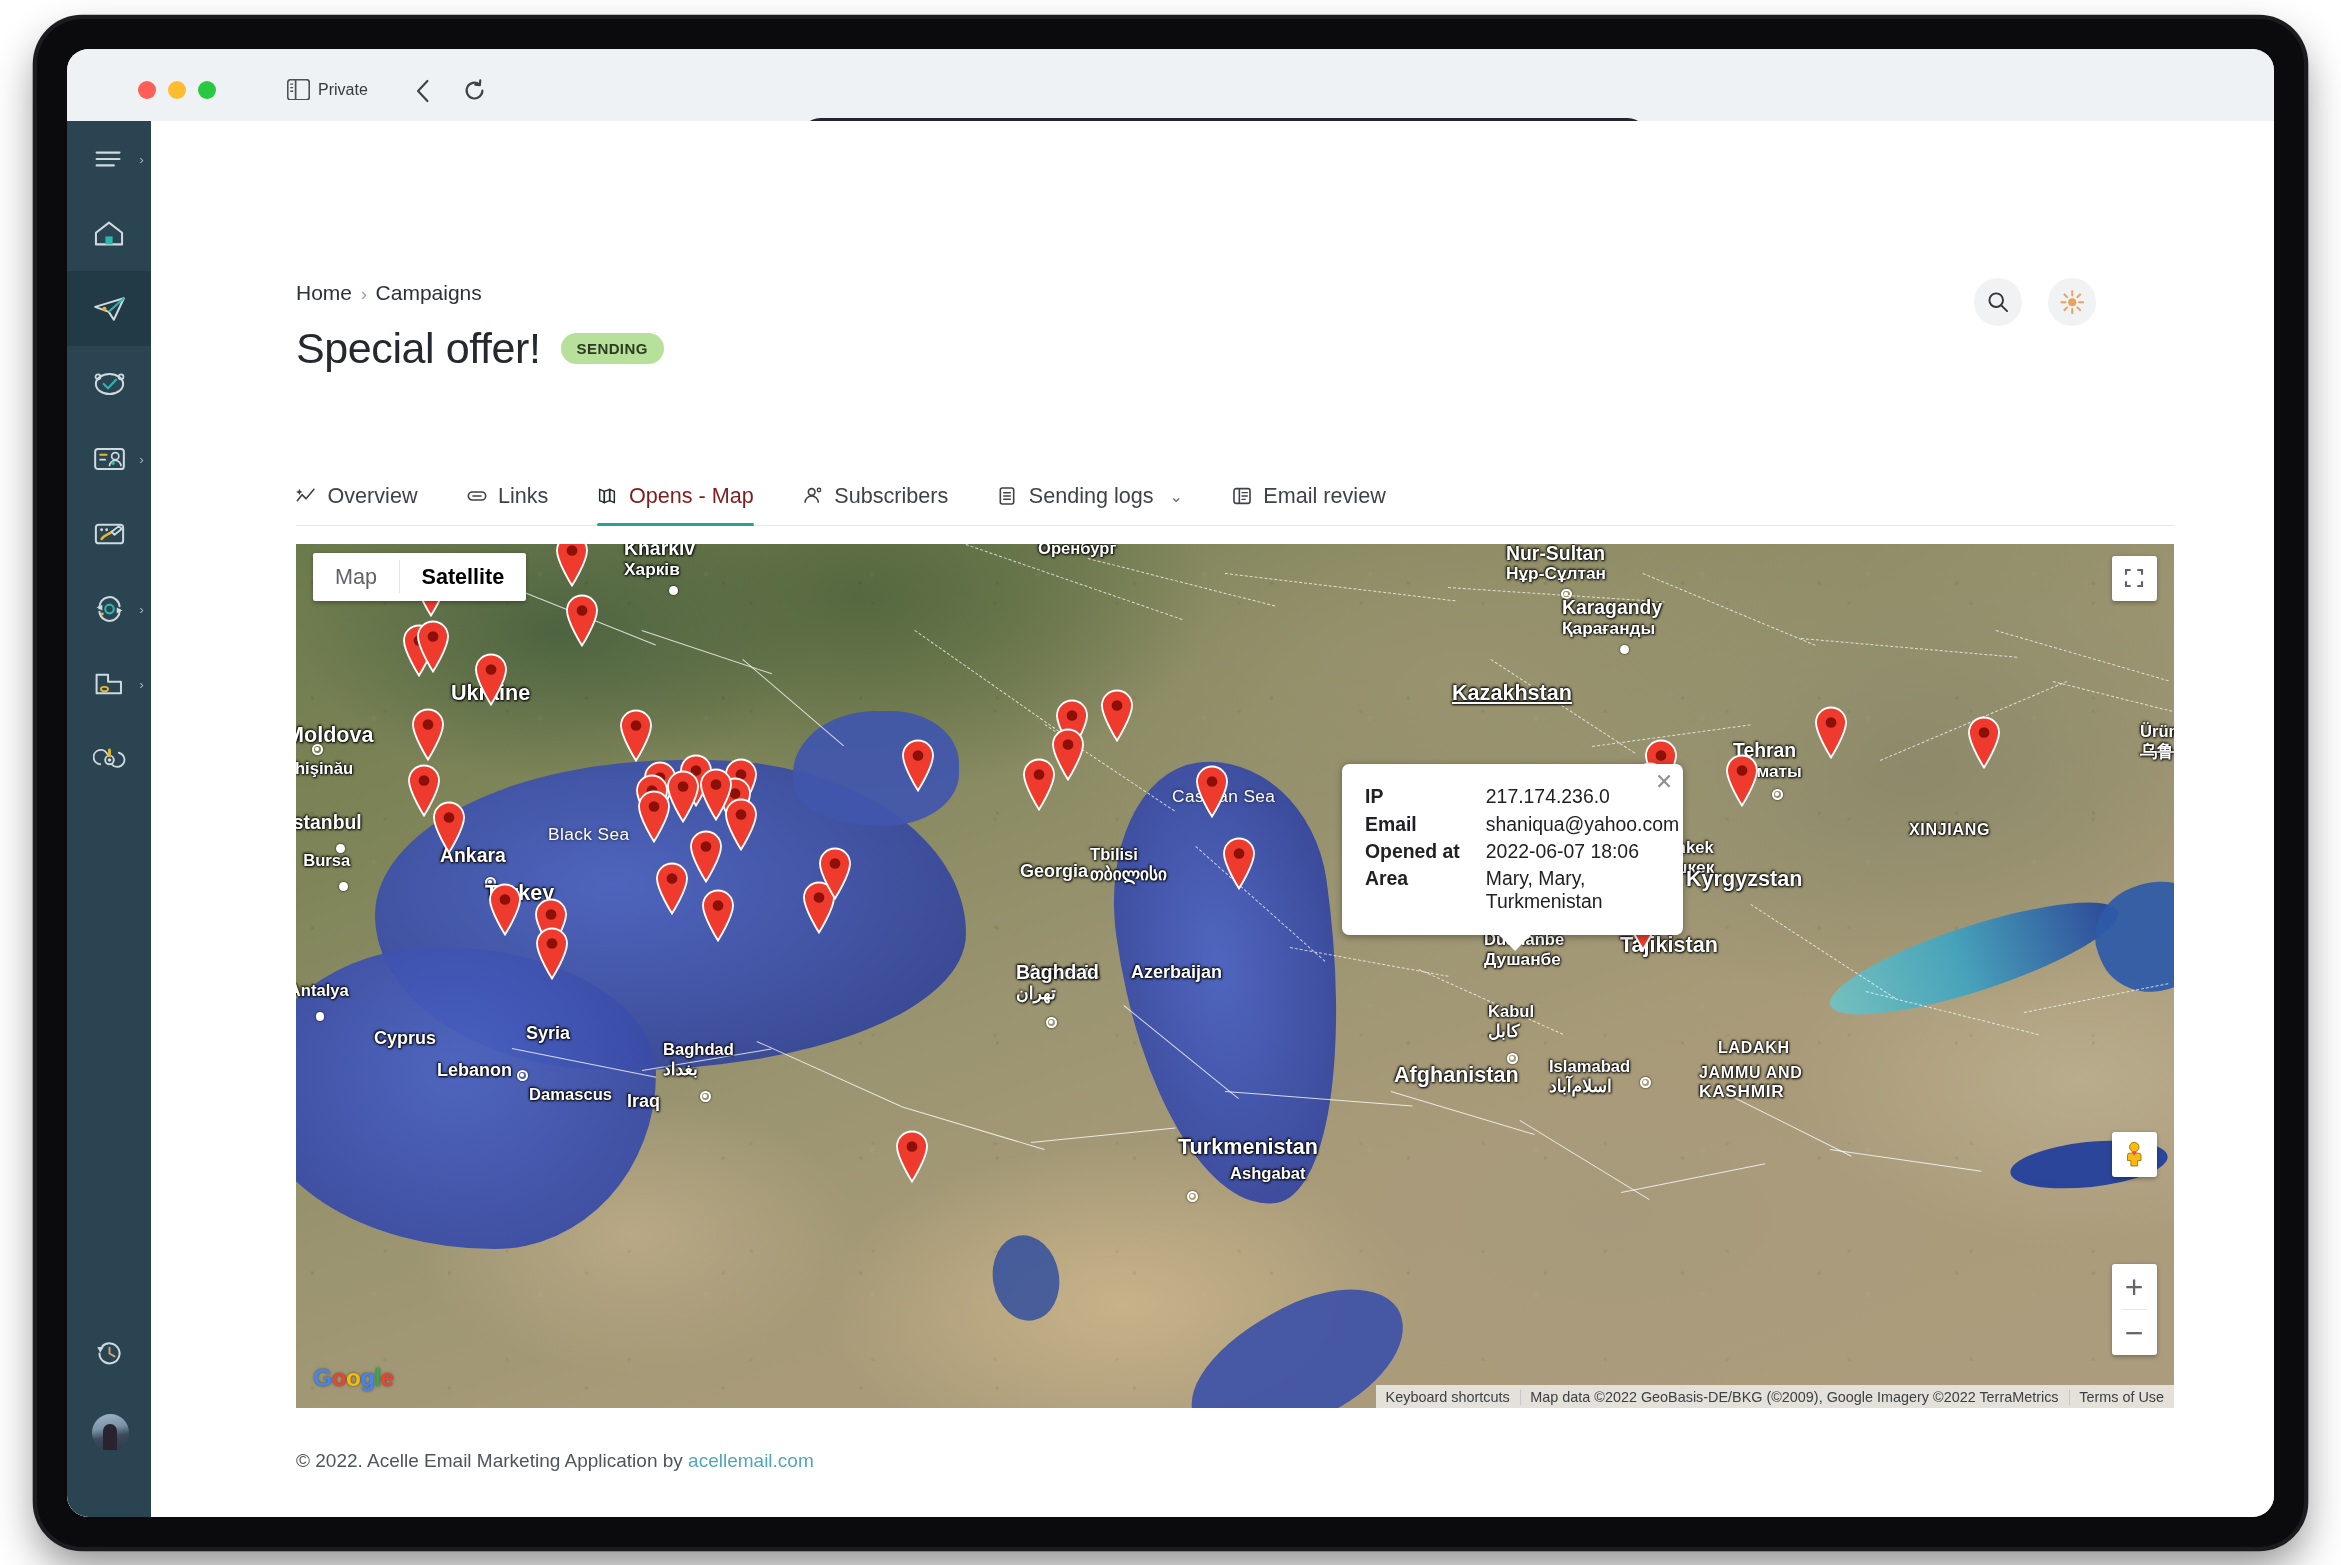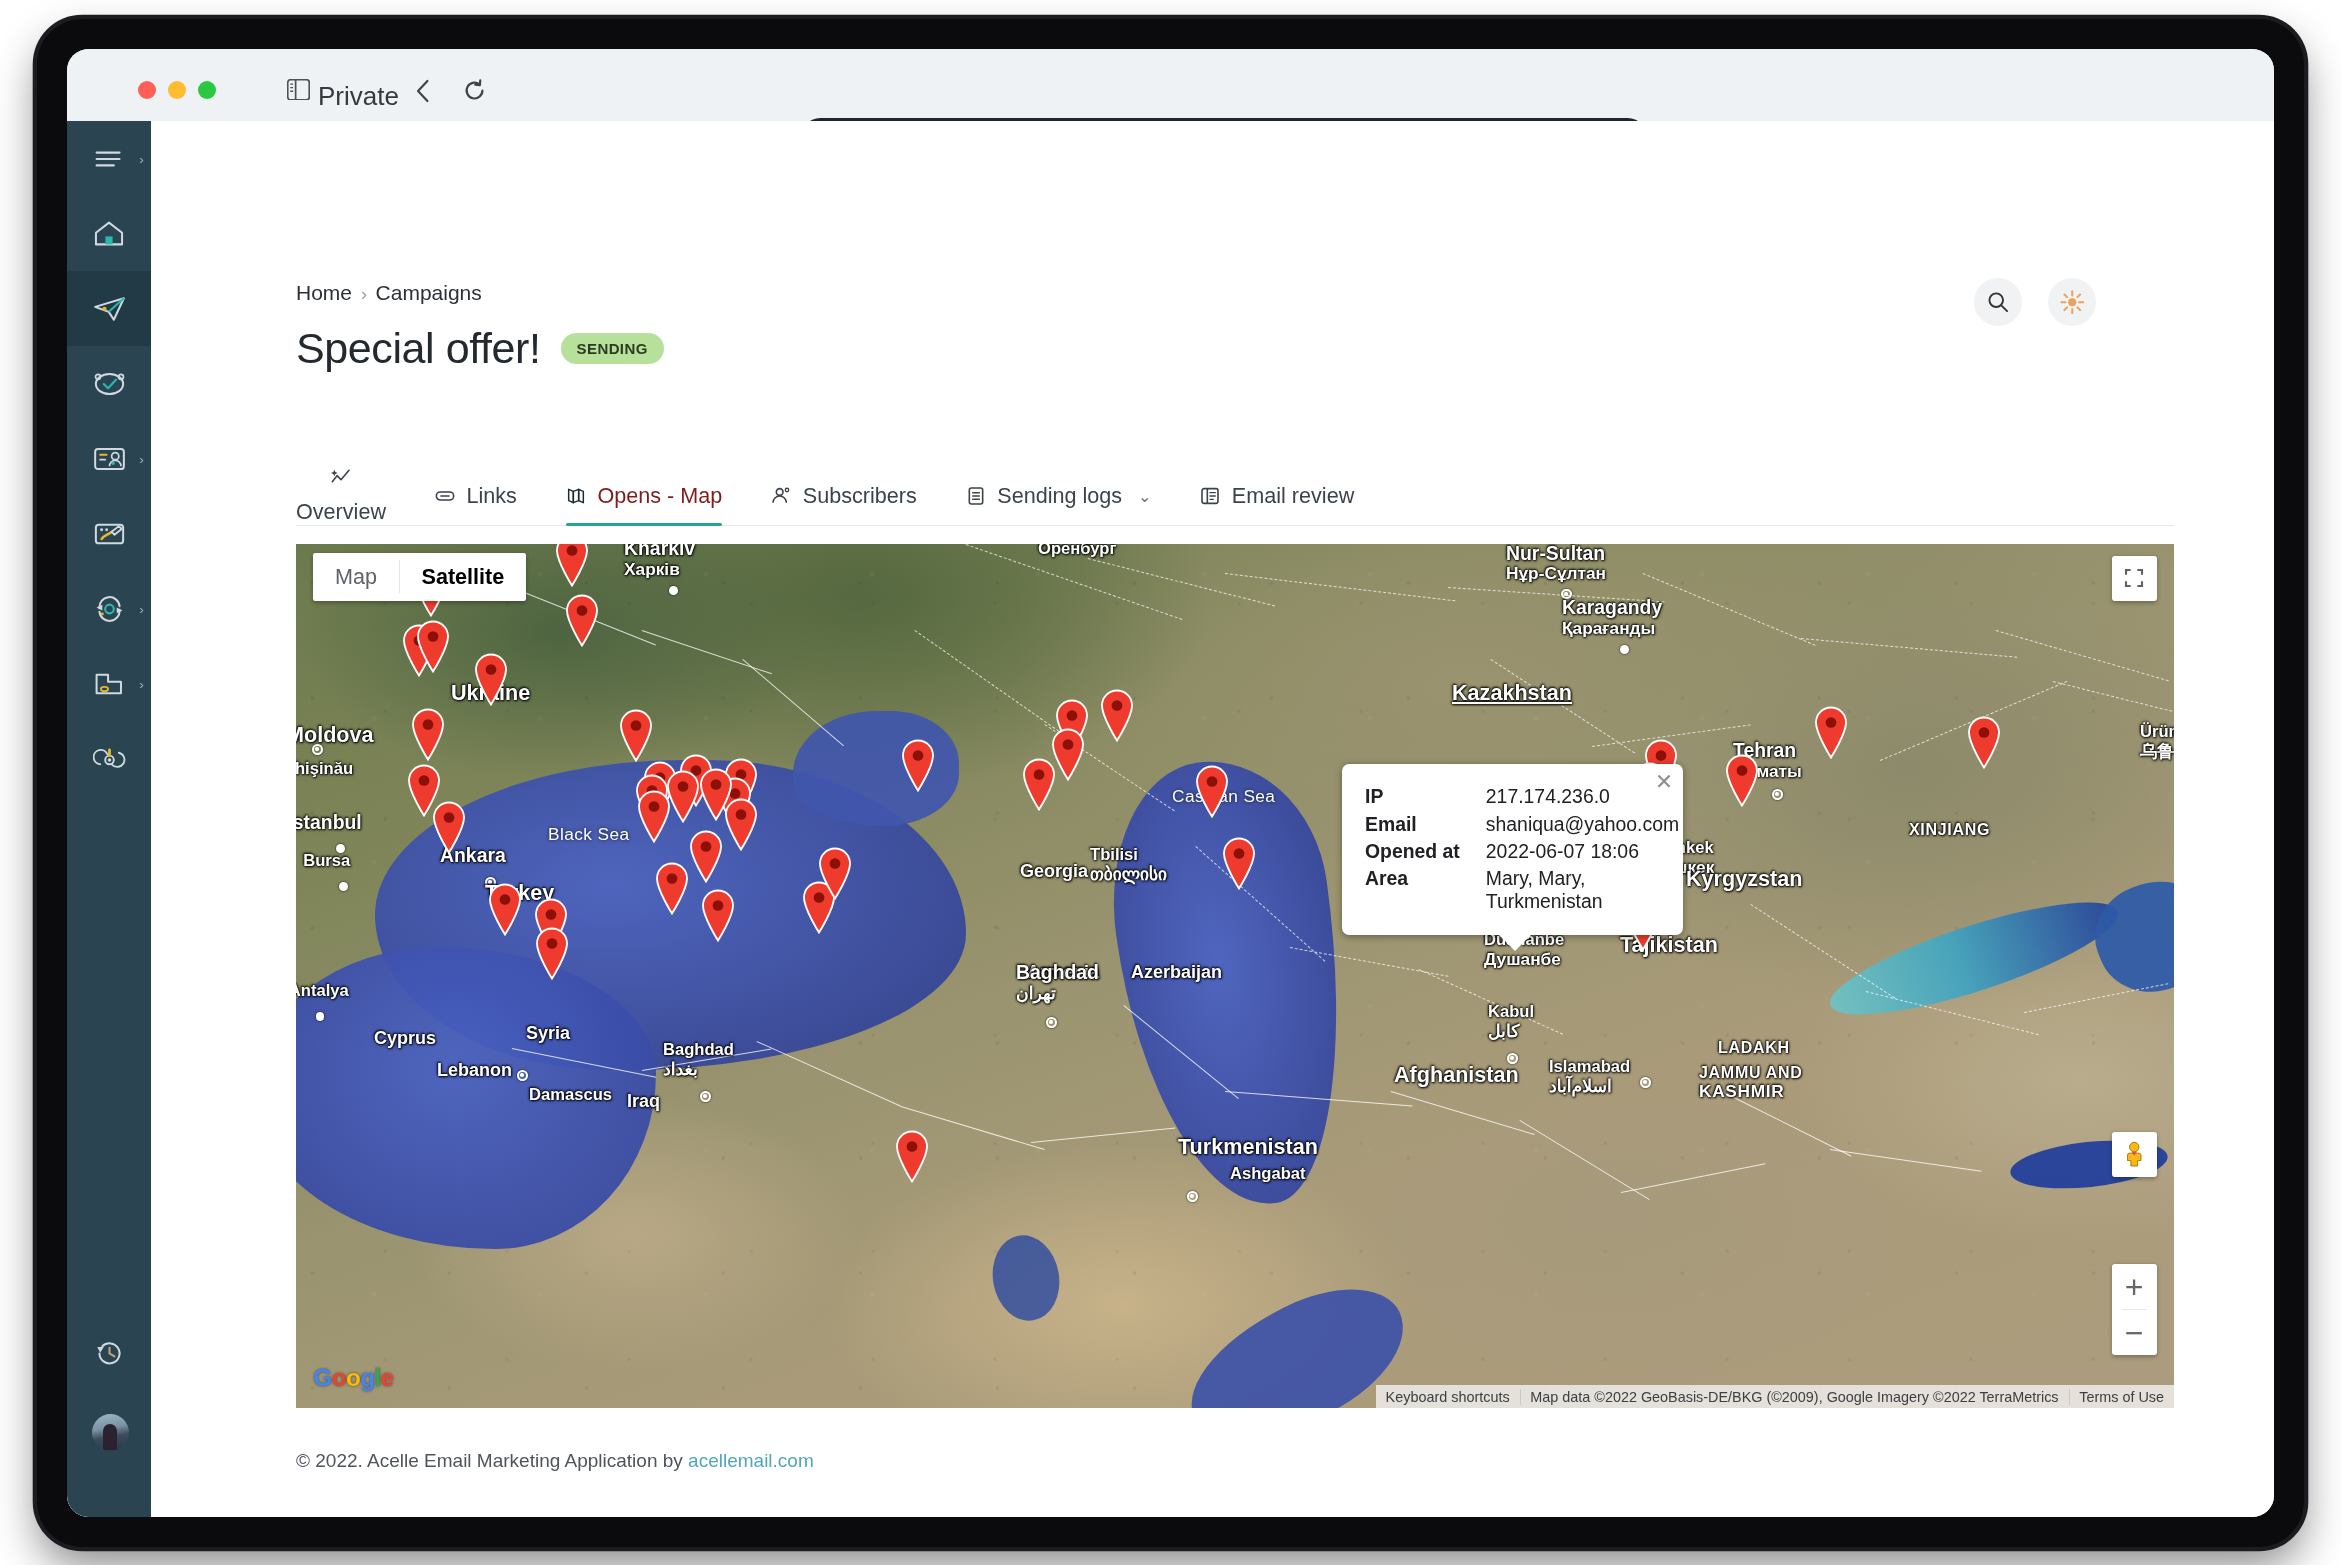--- a/index.html
+++ b/index.html
@@ -38,21 +38,21 @@
   }
   .traffic-lights { position: absolute; left: 71px; top: 32px; display: flex; gap: 12.2px; }
   .tl { width: 18px; height: 18px; border-radius: 50%; }
   .tl.red { background: #ff5f57; }
   .tl.yellow { background: #febc2e; }
   .tl.green { background: #28c840; }
 
   #sidebar-toggle-icon { position: absolute; left: 220px; top: 29.5px; width: 23px; height: 21.6px; }
   #private-label {
     position: absolute; left: 251px; top: 32px;
-    font-size: 26px; color: #333a40; font-weight: 400;
+    font-size: 16px; color: #333a40; font-weight: 400;
   }
   #nav-back-icon { position: absolute; left: 346px; top: 29px; width: 21.6px; height: 26px; }
   #reload-icon { position: absolute; left: 396px; top: 30px; width: 23px; height: 23px; }
 
   #url-bar {
     position: absolute; left: 732px; top: 69px;
     width: 850px; height: 43px;
     background: #262431; border-radius: 21.6px;
     display: flex; align-items: center;
   }
@@ -133,21 +133,21 @@
     width: 1878px; height: 59px;
     border-bottom: 1.4px solid #e3e7ea;
     display: flex; align-items: flex-start;
   }
   .tab {
     display: flex; align-items: center; gap: 11.5px;
     height: 58px; padding: 0 24.5px;
     font-size: 21.6px; color: #3c434a; white-space: nowrap;
     position: relative; cursor: pointer;
   }
-  .tab:first-child { padding-left: 0; flex-direction: column; }
+  .tab:first-child { padding-left: 0; }
   .tab.active { color: #7f1d1d; }
   .tab.active::after {
     content: ""; position: absolute; left: 24.5px; right: 24.5px; bottom: -1.4px;
     height: 3.6px; background: #2aa198; border-radius: 2.2px;
   }
   .tab .tab-caret { font-size: 16px; color: #6b7279; margin-left: 4.3px; }
 
   
   .hdr-btn {
     position: absolute; top: 157px; width: 48px; height: 48px;

